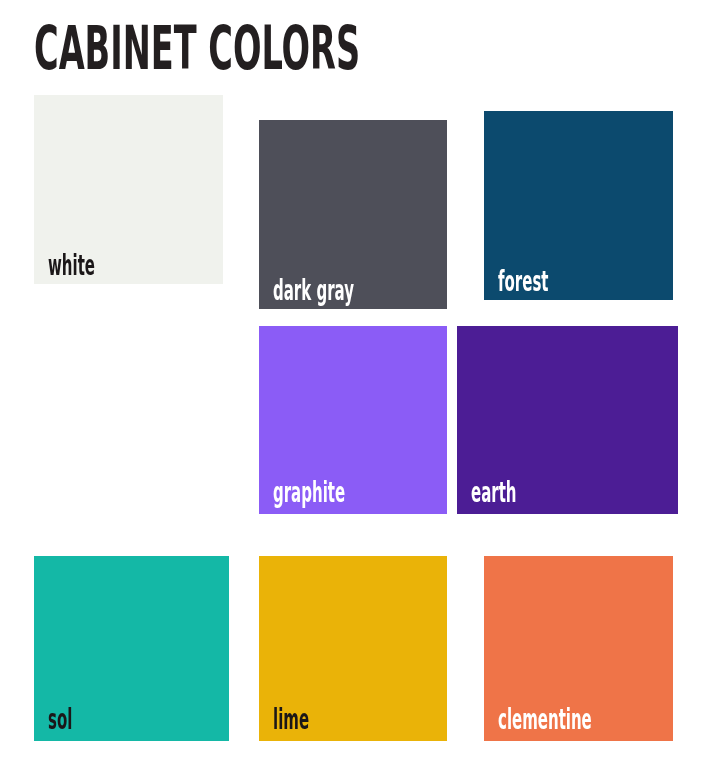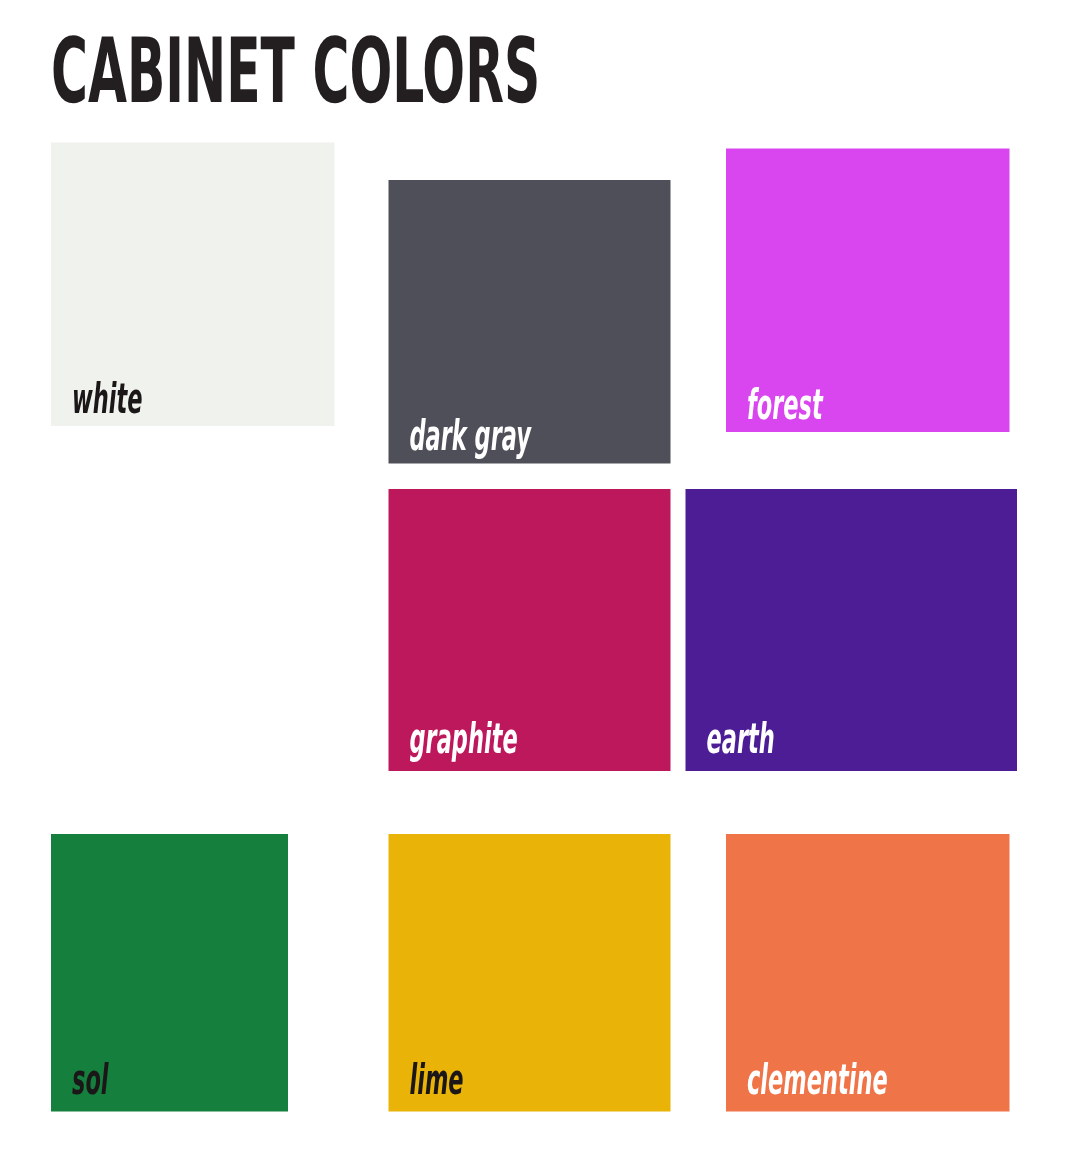--- a/index.html
+++ b/index.html
@@ -39,21 +39,20 @@
     transform-origin: left top;
     filter: brightness(1);
   }
   
   .swatch-grid {
     position: absolute;
     left: 34px;
     top: 95px;
     width: 639px;
     height: 646px;
-    font-style: italic;
   }
   .swatch {
     position: absolute;
     box-sizing: border-box;
     overflow: hidden;
   }
   .swatch-label {
     position: absolute;
     left: 15px;
     bottom: 1px;
@@ -75,30 +74,30 @@
   <h1 class="page-title" style="color: rgb(35, 31, 32);">CABINET COLORS</h1>
 
   <div class="swatch-grid">
 
     <div class="swatch" style="left: 0px; top: 0px; width: 189px; height: 188.5px; background: rgb(240, 242, 237);">
       <span class="swatch-label" style="color: rgb(27, 23, 24); left: 14px; bottom: 4px;">white</span>
     </div>
     <div class="swatch" style="left: 224.5px; top: 0px; width: 188px; height: 188.5px; background: rgb(78, 79, 89); margin-top: 25px;">
       <span class="swatch-label" style="color: rgb(255, 255, 255); left: 14px; bottom: 4px;">dark gray</span>
     </div>
-    <div class="swatch" style="left: 449.5px; top: 4px; width: 189px; height: 188.5px; background: #d946ef;">
+    <div class="swatch" style="left: 449.5px; top: 16px; width: 189px; height: 188.5px; background: #0c4a6e;">
       <span class="swatch-label" style="color: rgb(255, 255, 255); left: 14px; bottom: 4px;">forest</span>
     </div>
-    <div class="swatch" style="left: 224.5px; top: 230.5px; width: 188px; height: 188px; background: #be185d;">
+    <div class="swatch" style="left: 224.5px; top: 230.5px; width: 188px; height: 188px; background: #8b5cf6;">
       <span class="swatch-label" style="color: rgb(255, 255, 255); left: 14px; bottom: 7px;">graphite</span>
     </div>
     <div class="swatch" style="left: 423px; top: 230.5px; width: 221px; height: 188px; background: #4c1d95;">
       <span class="swatch-label" style="color: rgb(255, 255, 255); left: 14px; bottom: 7px;">earth</span>
     </div>
-    <div class="swatch" style="left: 0px; top: 460.5px; width: 158px; height: 185px; background: #15803d;">
+    <div class="swatch" style="left: 0px; top: 460.5px; width: 195px; height: 185px; background: #14b8a6;">
       <span class="swatch-label" style="color: rgb(27, 23, 24); left: 14px; bottom: 7px;">sol</span>
     </div>
     <div class="swatch" style="left: 224.5px; top: 460.5px; width: 188px; height: 185px; background: #eab308;">
       <span class="swatch-label" style="color: rgb(27, 23, 24); left: 14px; bottom: 7px;">lime</span>
     </div>
     <div class="swatch" style="left: 449.5px; top: 460.5px; width: 189px; height: 185px; background: rgb(239, 116, 72);">
       <span class="swatch-label" style="color: rgb(255, 255, 255); left: 14px; bottom: 7px;">clementine</span>
     </div>
 
   </div>

